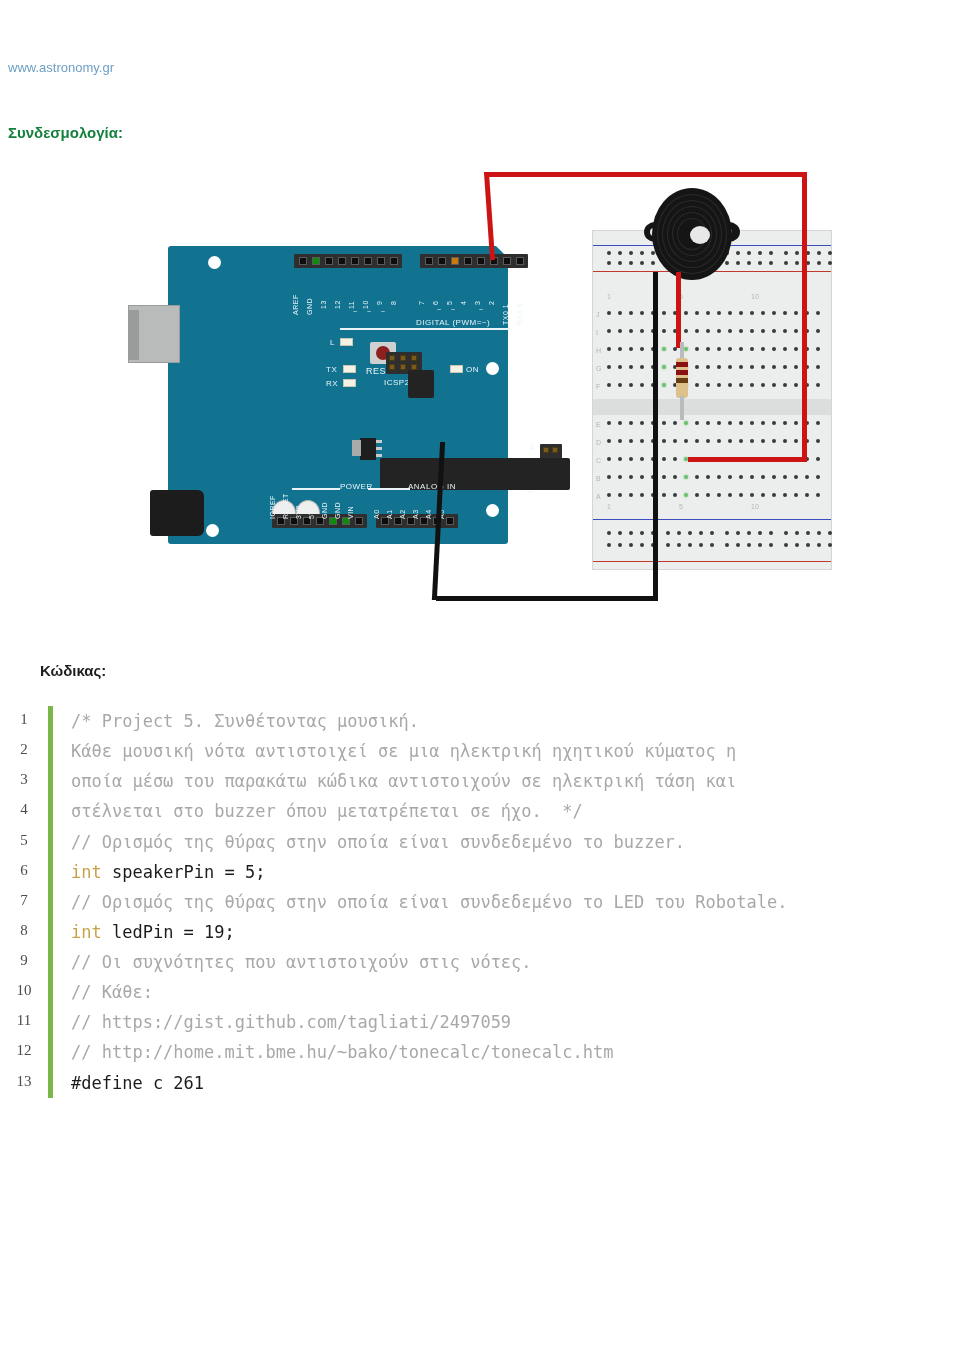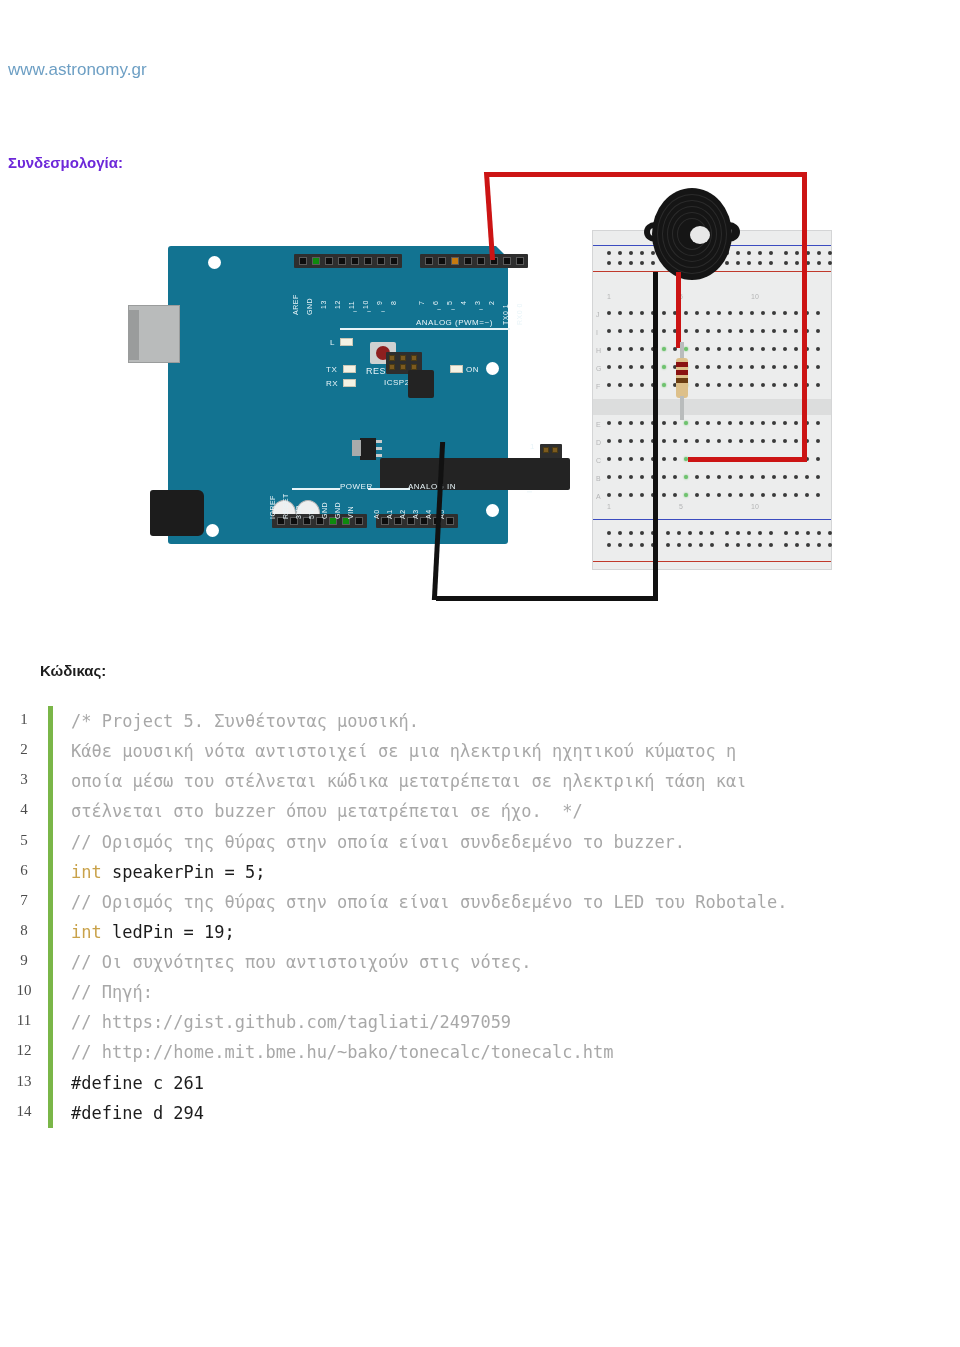--- a/index.html
+++ b/index.html
@@ -12,25 +12,25 @@
   .page { position: relative; width: 960px; height: 1347px; overflow: hidden; }
 
   
   .doc-title {
     position: absolute; left: 8px; top: 8px;
     font-size: 23px; font-weight: bold; color: #2b3a45;
     letter-spacing: -0.2px;
   }
   .doc-url {
     position: absolute; left: 8px; top: 60px;
-    font-size: 17px; color: #6d9fc4;
+    font-size: 13px; color: #6d9fc4;
   }
   .section-label {
     position: absolute; left: 8px; top: 124px;
-    font-size: 15px; font-weight: bold; color: #6d28d9; margin-top: 30px;
+    font-size: 15px; font-weight: bold; color: #15803d;
   }
   .code-label {
     position: absolute; left: 40px; top: 662px;
     font-size: 15px; font-weight: bold; color: #1d1d1d;
   }
 
   
   .diagram { position: absolute; left: 0px; top: 160px; width: 960px; height: 480px; }
 
   
@@ -576,21 +576,21 @@
       <div class="silk vert" style="left:299px;top:52px;font-size:7px;">4</div>
       <div class="silk vert" style="left:313px;top:52px;font-size:7px;">3</div>
       <div class="silk vert" style="left:327px;top:52px;font-size:7px;">2</div>
       <div class="silk vert" style="left:341px;top:72px;font-size:7px;">TX0 1</div>
       <div class="silk vert" style="left:355px;top:72px;font-size:7px;">RX0 0</div>
       <div class="silk" style="left:269px;top:60px;font-size:7px;">~</div>
       <div class="silk" style="left:283px;top:60px;font-size:7px;">~</div>
       <div class="silk" style="left:311px;top:60px;font-size:7px;">~</div>
 
       <div class="silk-line" style="left:172px;top:82px;width:170px;"></div>
-      <div class="silk" style="left:248px;top:72px;font-size:8px;">ANALOG (PWM=~)</div>
+      <div class="silk" style="left:248px;top:72px;font-size:8px;">DIGITAL (PWM=~)</div>
 
       <div class="silk" style="left:162px;top:92px;">L</div>
       <div class="led-smd" style="left:172px;top:92px;"></div>
       <div class="silk" style="left:158px;top:119px;">TX</div>
       <div class="led-smd" style="left:175px;top:119px;"></div>
       <div class="silk" style="left:158px;top:133px;">RX</div>
       <div class="led-smd" style="left:175px;top:133px;"></div>
       <div class="led-smd" style="left:282px;top:119px;"></div>
       <div class="silk" style="left:298px;top:119px;">ON</div>
 
@@ -695,21 +695,21 @@
         <div class="codetext"><span class="cm">/* Project 5. Συνθέτοντας μουσική.</span></div>
       </div>
       <div class="code-row">
         <div class="gutter">2</div>
         <div class="codebar"></div>
         <div class="codetext"><span class="cm">Κάθε μουσική νότα αντιστοιχεί σε μια ηλεκτρική ηχητικού κύματος η</span></div>
       </div>
       <div class="code-row">
         <div class="gutter">3</div>
         <div class="codebar"></div>
-        <div class="codetext"><span class="cm">οποία μέσω του στέλνεται κώδικα μετατρέπεται σε ηλεκτρική τάση και</span></div>
+        <div class="codetext"><span class="cm">οποία μέσω του παρακάτω κώδικα αντιστοιχούν σε ηλεκτρική τάση και</span></div>
       </div>
       <div class="code-row">
         <div class="gutter">4</div>
         <div class="codebar"></div>
         <div class="codetext"><span class="cm">στέλνεται στο buzzer όπου μετατρέπεται σε ήχο.  */</span></div>
       </div>
       <div class="code-row">
         <div class="gutter">5</div>
         <div class="codebar"></div>
         <div class="codetext"><span class="cm">// Ορισμός της θύρας στην οποία είναι συνδεδεμένο το buzzer.</span></div>
@@ -730,37 +730,32 @@
         <div class="codetext"><span class="kw">int</span><span> ledPin = 19;</span></div>
       </div>
       <div class="code-row">
         <div class="gutter">9</div>
         <div class="codebar"></div>
         <div class="codetext"><span class="cm">// Οι συχνότητες που αντιστοιχούν στις νότες.</span></div>
       </div>
       <div class="code-row">
         <div class="gutter">10</div>
         <div class="codebar"></div>
-        <div class="codetext"><span class="cm">// Πηγή:</span></div>
+        <div class="codetext"><span class="cm">// Κάθε:</span></div>
       </div>
       <div class="code-row">
         <div class="gutter">11</div>
         <div class="codebar"></div>
         <div class="codetext"><span class="cm">// https://gist.github.com/tagliati/2497059</span></div>
       </div>
       <div class="code-row">
         <div class="gutter">12</div>
         <div class="codebar"></div>
         <div class="codetext"><span class="cm">// http://home.mit.bme.hu/~bako/tonecalc/tonecalc.htm</span></div>
       </div>
       <div class="code-row">
         <div class="gutter">13</div>
         <div class="codebar"></div>
         <div class="codetext"><span>#define c 261</span></div>
       </div>
-      <div class="code-row">
-        <div class="gutter">14</div>
-        <div class="codebar"></div>
-        <div class="codetext"><span>#define d 294</span></div>
-      </div>
     </div>
 
 </div>
 
 </body></html>

